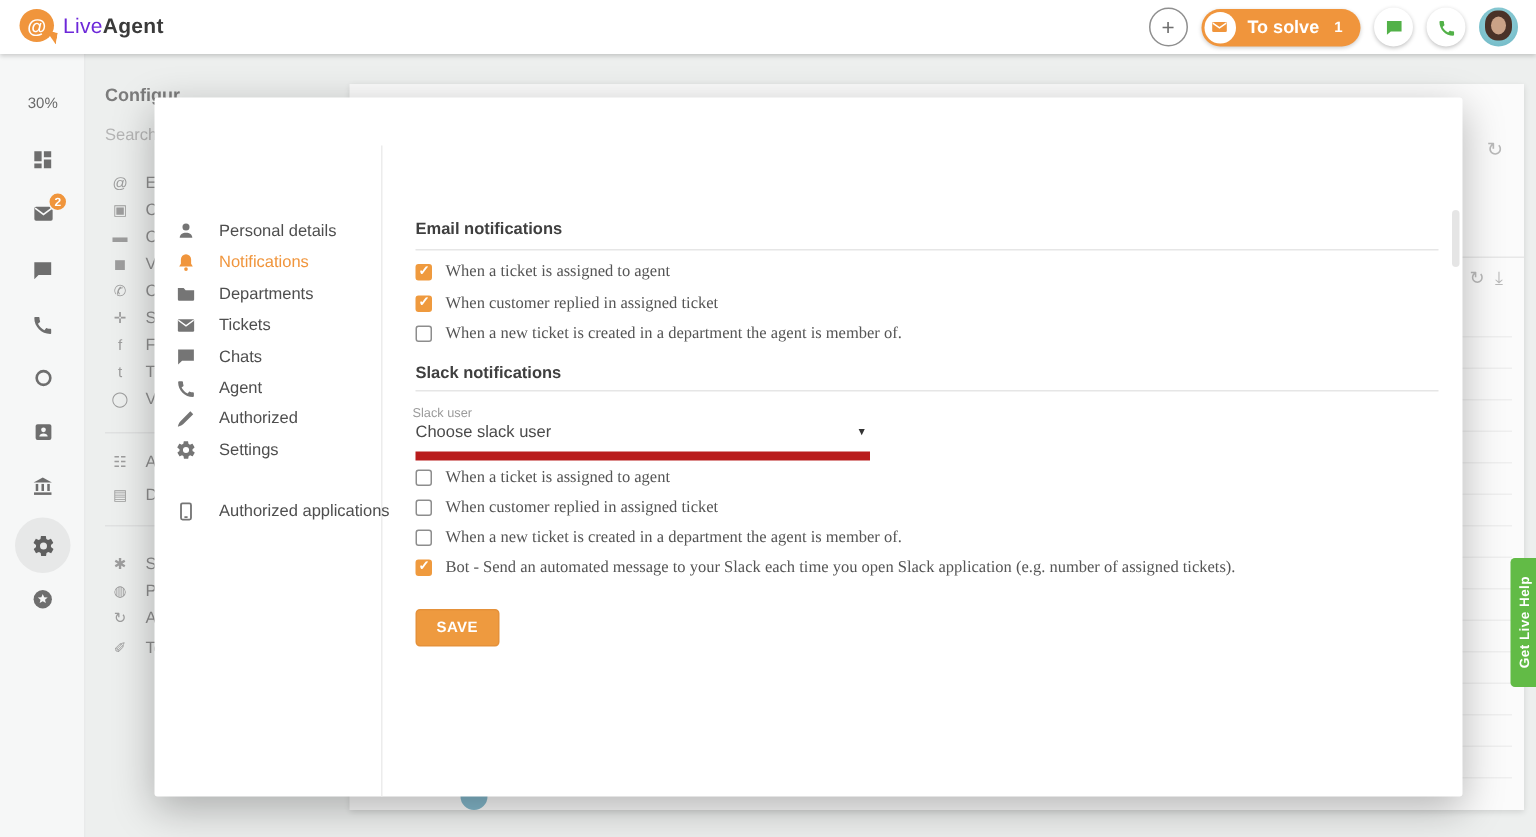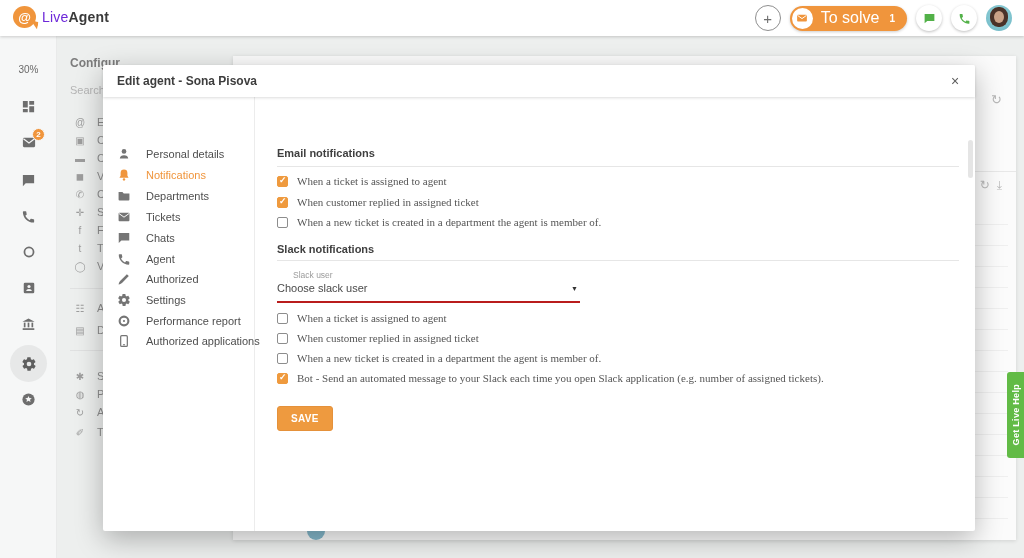--- a/index.html
+++ b/index.html
@@ -21,21 +21,21 @@
   .logo-agent { color:#3a3a3a; font-weight:700; }
   .topbar-right { position:absolute; right:12px; top:5px; display:flex; align-items:center; gap:9px; }
   .circle-btn { width:26px; height:26px; border-radius:50%; background:#fff; display:flex;
                 align-items:center; justify-content:center; }
   .plus-btn { border:1px solid #8f8f8f; color:#6f6f6f; font-size:15px; font-weight:400; }
   .shadow-btn { box-shadow:0 1px 3px rgba(0,0,0,.25); }
   .tosolve { height:25px; background:#f0953c; border-radius:13px; display:flex; align-items:center;
              padding:2px 12px 2px 2px; gap:8px; box-shadow:0 1px 3px rgba(0,0,0,.2); cursor:pointer; }
   .tosolve-circle { width:21px; height:21px; background:#fff; border-radius:50%;
              display:flex; align-items:center; justify-content:center; }
-  .tosolve-label { color:#fff; font-size:16px; font-weight:400;text-align:right; }
+  .tosolve-label { color:#fff; font-size:12px; font-weight:700;text-align:right; }
   .tosolve-count { color:#fff; font-size:10px; font-weight:700; margin-left:2px; }
   .avatar { width:26px; height:26px; border-radius:50%; overflow:hidden; position:relative;
             background:radial-gradient(circle at 50% 40%, #9fd4dc 0%, #7ec3ce 60%, #6cb4c2 100%); }
   .avatar .hair { position:absolute; left:4px; top:2px; width:18px; height:20px; border-radius:45%;
             background:#4a3228; }
   .avatar .face { position:absolute; left:8px; top:6px; width:10px; height:12px; border-radius:50%;
             background:#caa287; }
 
   
   .sidebar { position:absolute; left:0; top:36px; width:57px; height:522px; background:#f6f7f7;
@@ -85,22 +85,22 @@
   .modal-content { position:absolute; left:152px; top:32px; width:720px; height:347px; }
   .sec-header { position:absolute; left:22px; font-size:11px; font-weight:700; color:#3f3f3f; }
   .sec-divider { position:absolute; left:22px; width:682px; border-top:1px solid #e6e6e6; }
   .cb-row { position:absolute; left:22px; display:flex; align-items:center; gap:9px; cursor:pointer; }
   .cb { width:11px; height:11px; border:1px solid #8d8d8d; border-radius:2px; background:#fff;
         flex:0 0 auto; position:relative; }
   .cb.checked { background:#ef9a3e; border-color:#ef9a3e; }
   .cb.checked::after { content:"✓"; position:absolute; left:1px; top:-2px; color:#fff; font-size:9px;
         font-weight:700; }
   .cb-label { font-size:11px; color:#555;font-family:Liberation Serif, serif; }
-  .field-label { position:absolute; left:38px; font-size:8.5px; color:#9b9b9b; }
-  .select { position:absolute; left:22px; width:303px; border-bottom:2px solid #b91c1c;
+  .field-label { position:absolute; left:20px; font-size:8.5px; color:#9b9b9b; }
+  .select { position:absolute; left:22px; width:303px; border-bottom:6px solid #b91c1c;
         font-size:11px; color:#4a4a4a; padding-bottom:7px; cursor:pointer; }
   .select .caret { position:absolute; right:2px; top:3px; font-size:7px; color:#333; }
   .save-btn { position:absolute; left:22px; background:#ee9a3f; border:1px solid #e5913a;
         border-radius:3px; color:#fff; font-size:10px; font-weight:700; padding:6px 13px;
         cursor:pointer; letter-spacing:.3px; }
   .modal-scroll { position:absolute; right:2px; top:75px; width:5px; height:38px; border-radius:3px;
         background:rgba(0,0,0,.10); }
 
   
   .help-tab { position:absolute; right:0; top:372px; width:17px; height:86px; background:#62bb46;
@@ -305,24 +305,20 @@
 
   <div class="side-ic" style="top:356px">
     <svg width="15" height="15" viewBox="0 0 16 16">
         <circle cx="8" cy="8" r="6.5" fill="#6e6e6e"></circle>
         <path d="M8 4.2l1 2.3 2.5.2-1.9 1.6.6 2.4L8 9.4l-2.2 1.3.6-2.4-1.9-1.6 2.5-.2z" fill="#f6f7f7"></path>
       </svg>
   </div>
 </div>
 
 <div class="modal">
-  <div class="modal-header">
-    <div class="modal-title">Edit agent - Sona Pisova</div>
-    <div class="modal-close">×</div>
-  </div>
 
   <div class="modal-menu">
     <div class="menu-item" style="top:47px">
       <svg width="14" height="14" viewBox="0 0 16 16">
           <circle cx="8" cy="5" r="2.7"></circle>
           <path d="M3.2 13.2c0-2.6 2.1-3.9 4.8-3.9s4.8 1.3 4.8 3.9z"></path>
         </svg>
       <span>Personal details</span>
     </div>
     <div class="menu-item active" style="top:68px">
@@ -361,27 +357,20 @@
       <svg width="14" height="14" viewBox="0 0 16 16">
           <path d="M1.8 14.2c2.2-.5 3.2-1 4.2-2l7.5-7.5-2.2-2.2-7.5 7.5c-1 1-1.5 2-2 4.2z"></path>
         </svg>
       <span>Authorized</span>
     </div>
     <div class="menu-item" style="top:193px">
       <svg width="14" height="14" viewBox="0 0 24 24">
           <path d="M19.4 13c0-.3.1-.6.1-1s0-.7-.1-1l2.1-1.7c.2-.2.3-.5.1-.7l-2-3.5c-.1-.2-.4-.3-.6-.2l-2.5 1c-.5-.4-1.1-.7-1.7-1l-.4-2.6c0-.2-.2-.4-.5-.4h-4c-.2 0-.4.2-.5.4l-.4 2.6c-.6.2-1.1.6-1.7 1l-2.5-1c-.2-.1-.5 0-.6.2l-2 3.5c-.1.2-.1.5.1.7L4.6 11c0 .3-.1.6-.1 1s0 .7.1 1l-2.1 1.7c-.2.2-.3.5-.1.7l2 3.5c.1.2.4.3.6.2l2.5-1c.5.4 1.1.7 1.7 1l.4 2.6c0 .2.2.4.5.4h4c.2 0 .4-.2.5-.4l.4-2.6c.6-.2 1.1-.6 1.7-1l2.5 1c.2.1.5 0 .6-.2l2-3.5c.1-.2.1-.5-.1-.7L19.4 13zM12 15.5a3.5 3.5 0 1 1 0-7 3.5 3.5 0 0 1 0 7z"></path>
         </svg>
       <span>Settings</span>
-    </div>
-    <div class="menu-item" style="top:214px">
-      <svg width="14" height="14" viewBox="0 0 16 16">
-          <circle cx="8" cy="8" r="5" fill="none" stroke="#757575" stroke-width="2.4"></circle>
-          <circle cx="8" cy="8" r="1.2"></circle>
-        </svg>
-      <span>Performance report</span>
     </div>
     <div class="menu-item" style="top:234px">
       <svg width="14" height="14" viewBox="0 0 16 16">
           <rect x="4.2" y="1.8" width="7.6" height="12.4" rx="1.2" fill="none" stroke="#757575" stroke-width="1.4"></rect>
           <path d="M6.8 12.3h2.4" stroke="#757575" stroke-width="1.2"></path>
         </svg>
       <span>Authorized applications</span>
     </div>
   </div>
 

